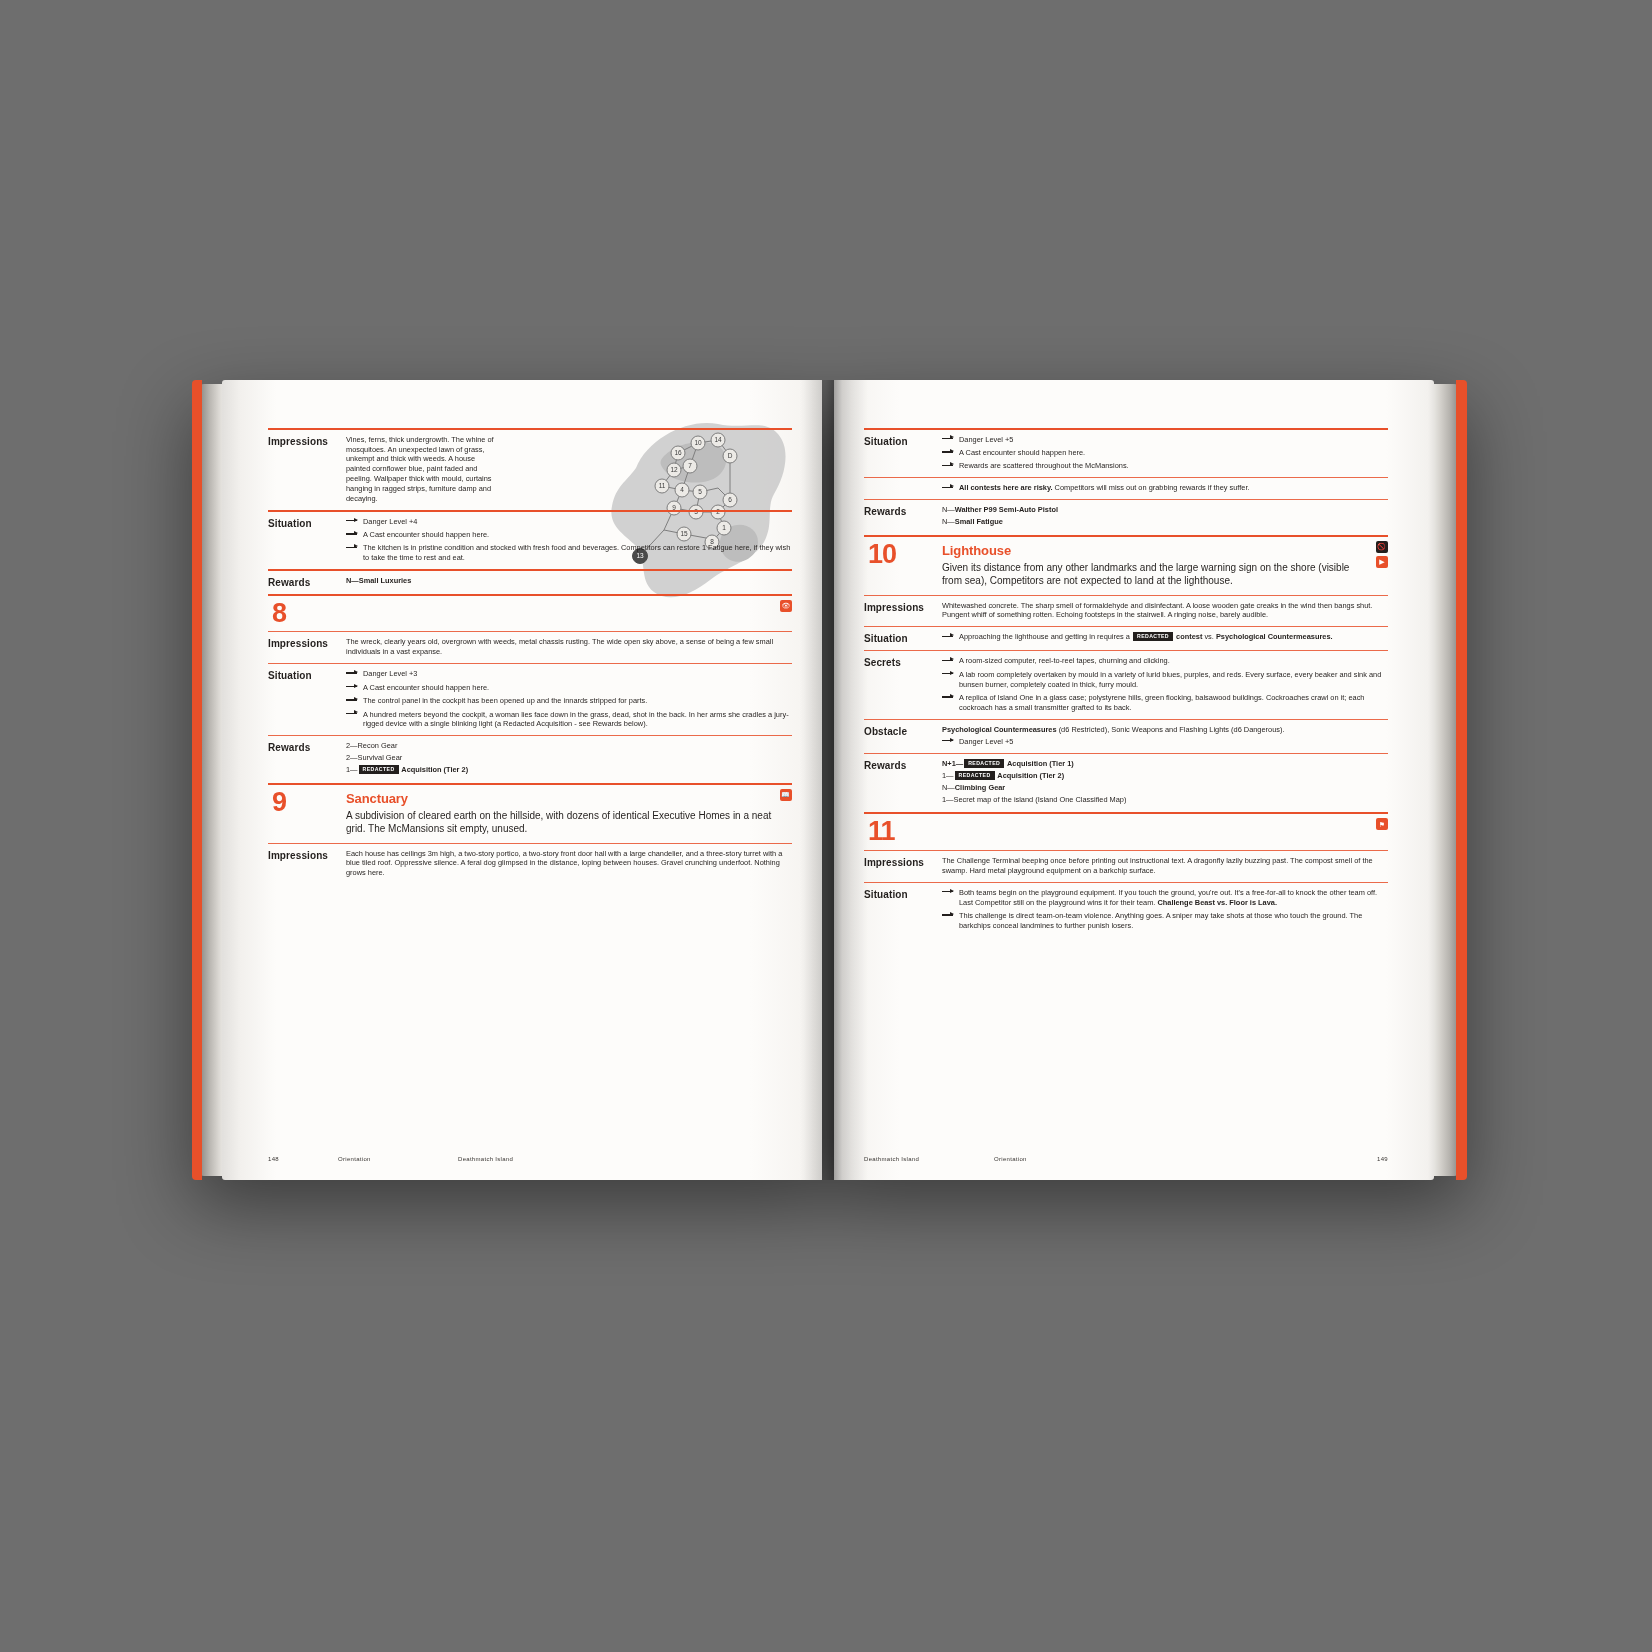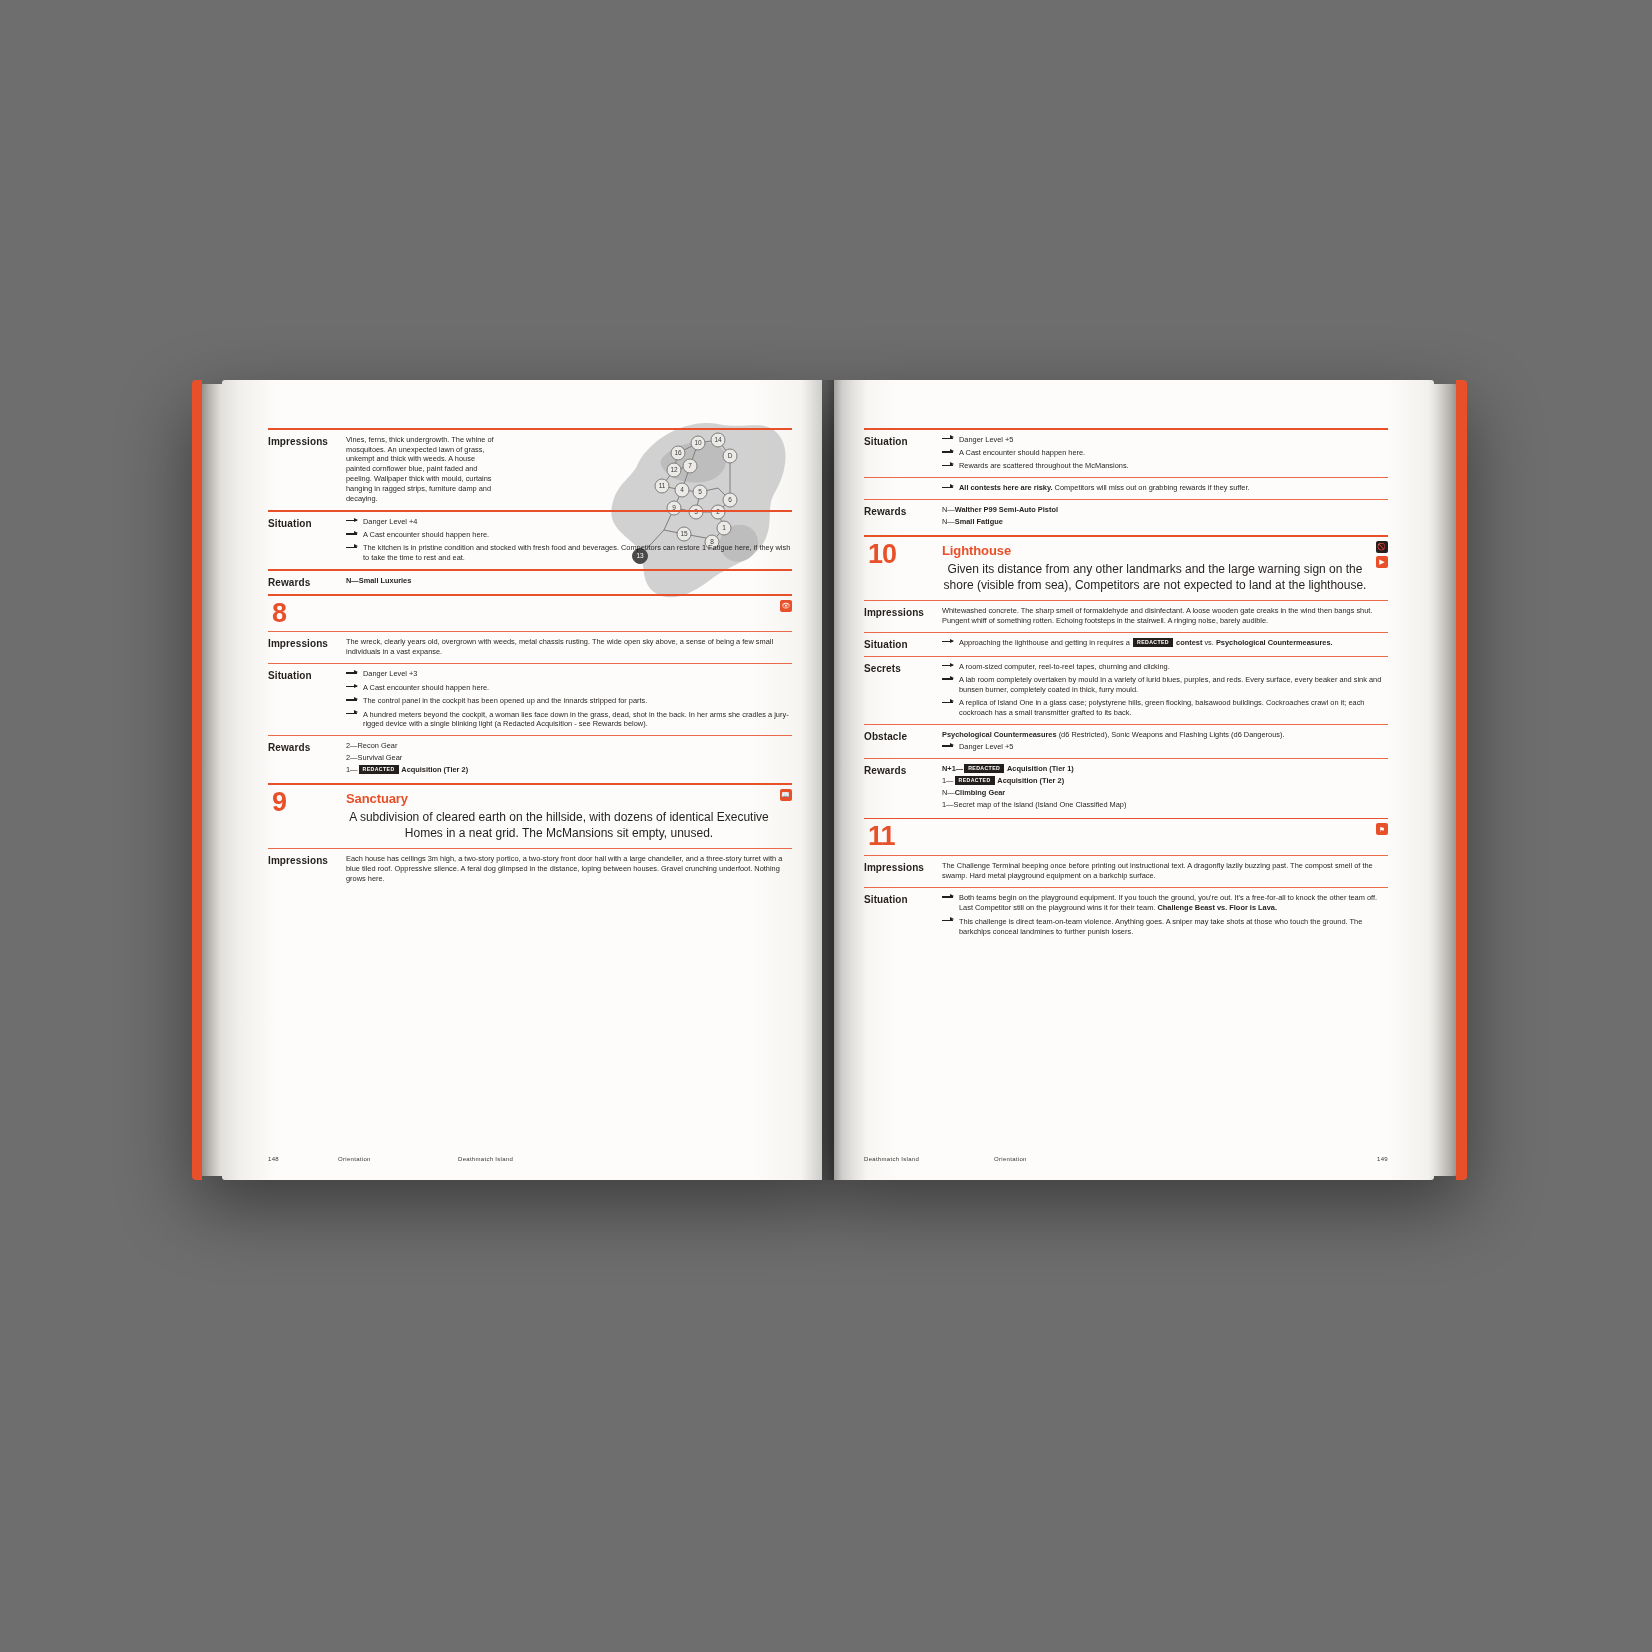--- a/index.html
+++ b/index.html
@@ -100,21 +100,21 @@
   .num{
     width:78px;flex:0 0 78px;
     color:var(--orange);font-size:27px;font-weight:bold;line-height:.85;
     letter-spacing:-1px;padding-left:4px;box-sizing:border-box;
   }
   .entry .txt{flex:1;padding-right:20px;}
   .entry h2{
     margin:0 0 3px 0;color:var(--orange);
     font-size:13px;font-weight:bold;letter-spacing:-.1px;
   }
-  .entry .desc{font-size:12px;line-height:1.34;color:#231f1d;text-align:center;}
+  .entry .desc{font-size:10px;line-height:1.34;color:#231f1d;}
   .badges{position:absolute;right:0;top:4px;display:flex;flex-direction:column;gap:3px;}
   .badge{
     width:12px;height:12px;border-radius:2px;
     background:#231f1d;color:#fff;
     display:flex;align-items:center;justify-content:center;
     font-size:7px;line-height:1;
   }
   .badge.orange{background:var(--orange);}
 
   

